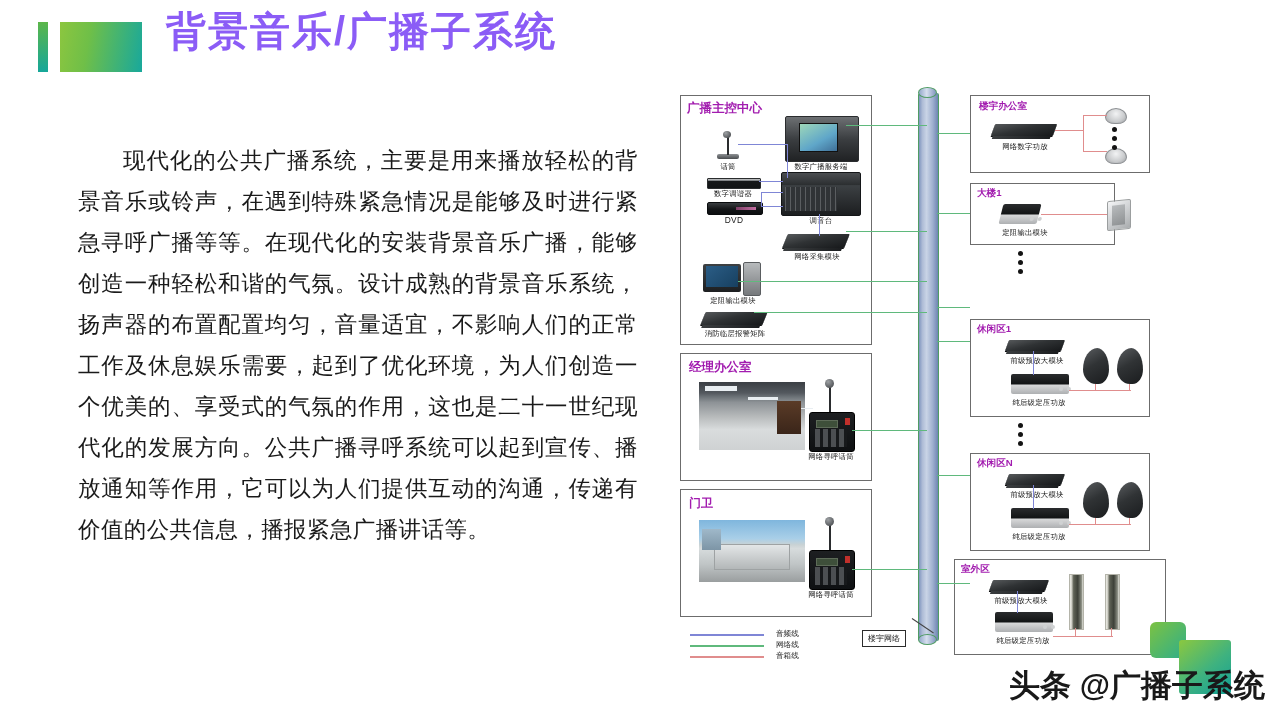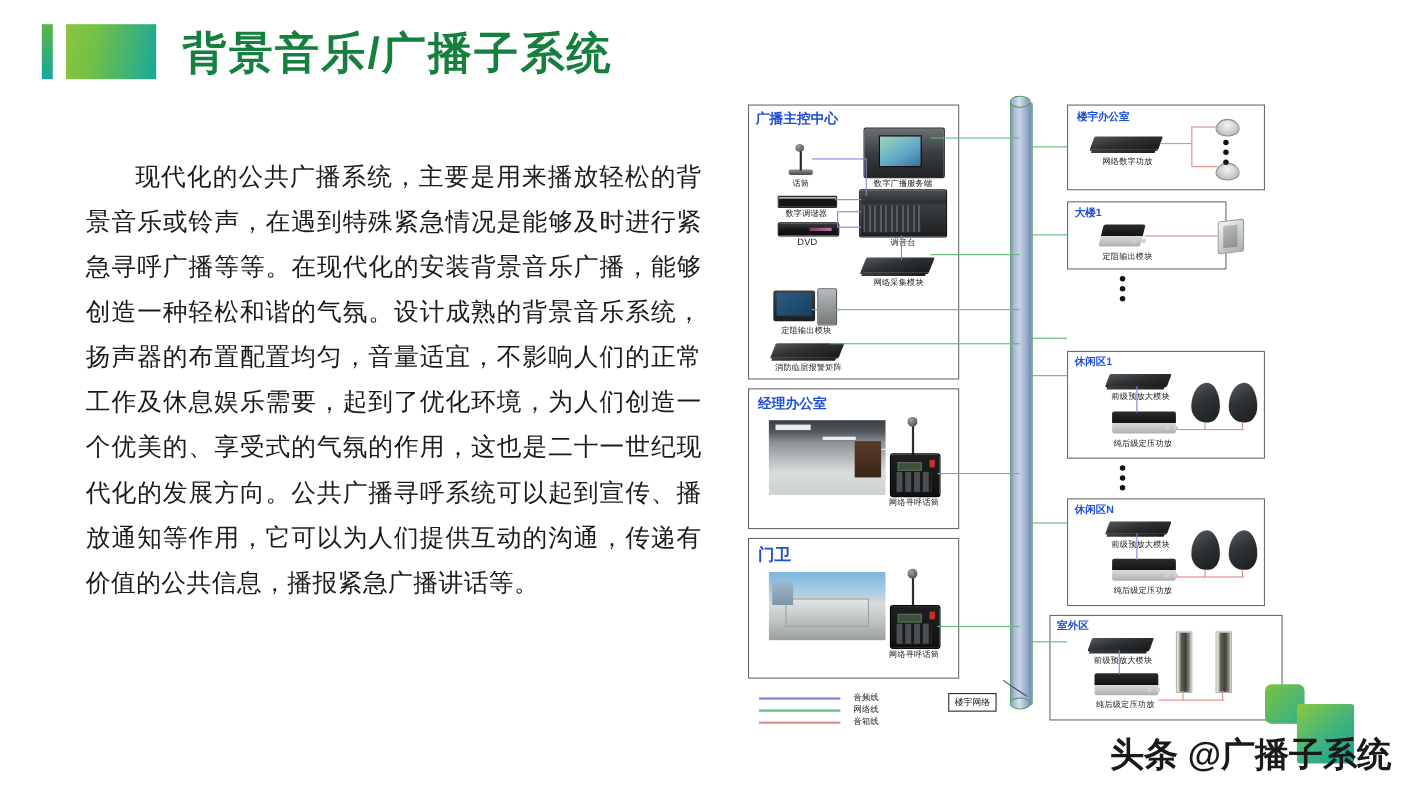--- a/index.html
+++ b/index.html
@@ -7,32 +7,32 @@
     width:1279px;height:720px;background:#ffffff;overflow:hidden;
     font-family:"Liberation Sans","DejaVu Sans",sans-serif;
     position:relative;
   }
   
   #header{position:absolute;left:0;top:0;width:1279px;height:100px;}
   .bar-small{position:absolute;left:38px;top:22px;width:10px;height:50px;
     background:linear-gradient(180deg,#5cb64a 0%,#16a79a 100%);}
   .bar-big{position:absolute;left:60px;top:22px;width:82px;height:50px;
     background:linear-gradient(100deg,#8cc63f 0%,#6fbf48 35%,#18a89c 100%);}
-  #page-title{position:absolute;left:166px;top:18px;font-size:40px;font-weight:bold;
-    color:#15803d;letter-spacing:2px;white-space:nowrap;line-height:62px;}
+  #page-title{position:absolute;left:166px;top:0;font-size:40px;font-weight:bold;
+    color:#8b5cf6;letter-spacing:2px;white-space:nowrap;line-height:62px;}
 
   
   #body-copy{position:absolute;left:78px;top:140px;width:560px;
     font-size:22.5px;line-height:41px;color:#1a1a1a;text-align:justify;
     text-indent:45px;letter-spacing:0.4px;}
 
   
   #diagram{position:absolute;left:670px;top:85px;width:500px;height:580px;}
   .panel{position:absolute;border:1.3px solid #6c6c6c;background:#fff;box-sizing:border-box;}
-  .panel-title{position:absolute;font-weight:bold;color:#1d4ed8;white-space:nowrap;}
+  .panel-title{position:absolute;font-weight:bold;color:#a21caf;white-space:nowrap;}
   .cap{position:absolute;font-size:7.4px;color:#171717;white-space:nowrap;
        text-align:center;transform:translateX(-50%);letter-spacing:.2px;}
 
   
   .dev{position:absolute;}
   .amp-slab{background:linear-gradient(165deg,#55585a 0%,#2f3234 45%,#17191b 100%);
     border-radius:1px;box-shadow:0 1px 0 #0c0d0e;}
   .amp-slab::after{content:"";position:absolute;left:4%;right:4%;bottom:-3px;height:3px;
     background:linear-gradient(90deg,#3a3d3f,#1b1d1f);}
   .amp-2u{background:linear-gradient(180deg,#2a2c2e 0%,#111314 52%,#d9dadb 53%,#aeb0b2 100%);
@@ -218,21 +218,21 @@
     <div class="dev console" style="left:128px;top:58px;width:44px;height:38px;">
       <div class="lcd"></div>
         <div class="redbtn"></div>
         <div class="keys"></div>
     </div>
     <div class="cap" style="left:150px;top:98px;">网络寻呼话筒</div>
   </div>
   <div class="w w-h net" style="left:182px;top:345px;width:75px;"></div>
 
   <div class="panel" style="left:10px;top:404px;width:192px;height:128px;">
-    <div class="panel-title" style="left:8px;top:5px;font-size:15px;">门卫</div>
+    <div class="panel-title" style="left:8px;top:5px;font-size:12px;">门卫</div>
     <div class="photo photo-gate" style="left:18px;top:30px;width:106px;height:62px;"></div>
     <div class="dev mic-stem" style="left:148px;top:34px;height:28px;"></div>
     <div class="dev mic-head" style="left:144px;top:27px;width:9px;height:9px;"></div>
     <div class="dev console" style="left:128px;top:60px;width:44px;height:38px;">
       <div class="lcd"></div>
         <div class="redbtn"></div>
         <div class="keys"></div>
     </div>
     <div class="cap" style="left:150px;top:100px;">网络寻呼话筒</div>
   </div>

